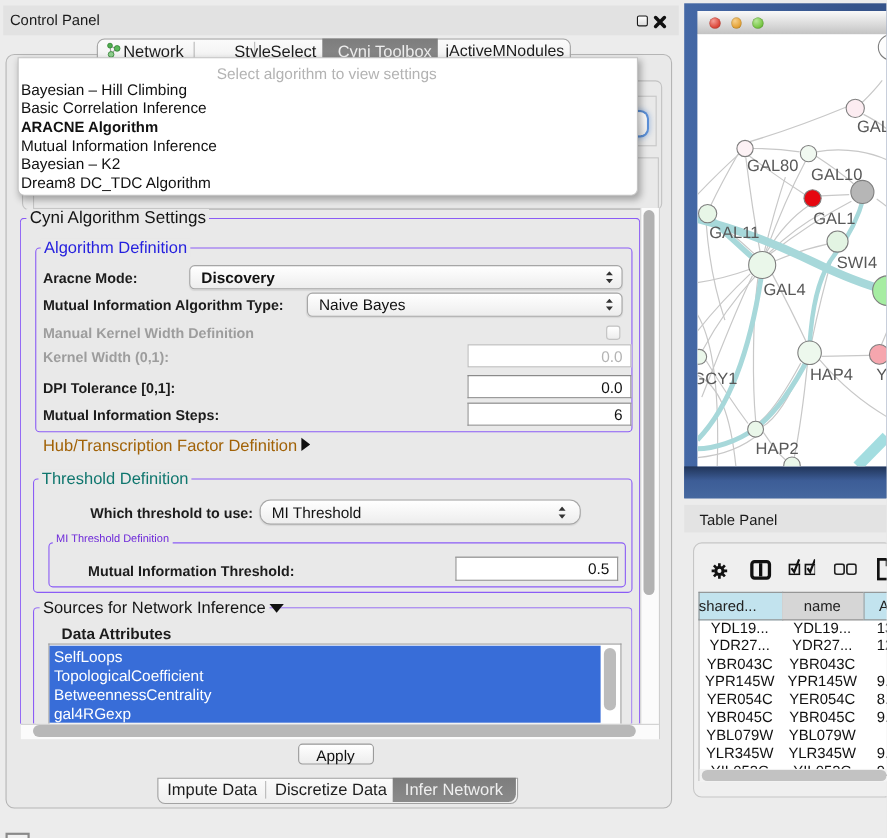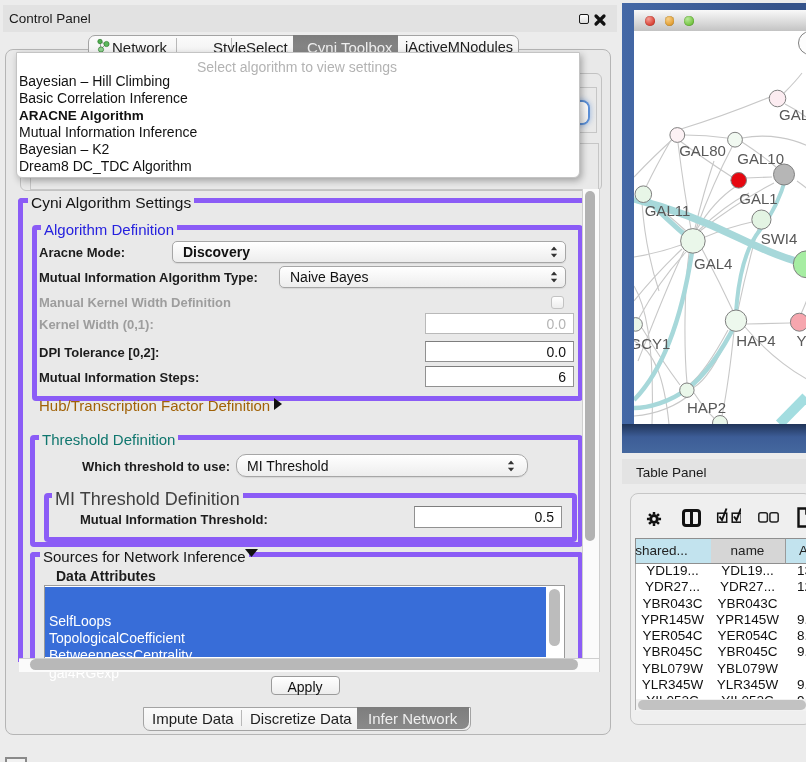--- a/index.html
+++ b/index.html
@@ -7,21 +7,21 @@
   .abs{position:absolute;}
   .lbl{position:absolute;font-weight:bold;font-size:13px;color:#1c1c1c;white-space:nowrap;}
   .lbl.dis{color:#9d9d9d;}
   .combo{position:absolute;border:1px solid #a6a6a6;border-radius:5px;background:linear-gradient(#ffffff,#f7f7f7 45%,#ededed);box-shadow:0 1px 1px rgba(0,0,0,0.08);}
   .combo .ct{position:absolute;left:10px;top:50%;transform:translateY(-50%);font-size:14px;color:#111;white-space:nowrap;}
   .combo .arr{position:absolute;right:7px;top:50%;transform:translateY(-50%);width:8px;height:11px;}
   .tfield{position:absolute;background:#fff;border:1px solid #919191;border-top-color:#7e7e7e;}
   .tfield .tv{position:absolute;right:7px;top:50%;transform:translateY(-50%);font-size:14px;color:#111;}
   .tfield.dis{border-color:#b9b9b9;}
   .tfield.dis .tv{color:#b4b4b4;}
-  .grp{position:absolute;border:5px solid #8b5cf6;border-radius:4px;}
+  .grp{position:absolute;border:1px solid #8b5cf6;border-radius:4px;}
   .gtitle{position:absolute;top:-9px;background:#e9e9e9;padding:0 3px;font-size:15px;white-space:nowrap;}
   .sb-v-track{position:absolute;background:#fbfbfb;border-left:1px solid #cfcfcf;border-right:1px solid #cfcfcf;}
   .pill{position:absolute;background:#b2b2b2;border-radius:6px;}
   .tabtext{font-size:15px;color:#1d1d1d;position:absolute;white-space:nowrap;}
   .netlabel{font-size:15px;fill:#585858;font-family:"Liberation Sans",sans-serif;}
 </style>
 </head>
 <body>
 
 <div class="abs" style="left:3px;top:5px;width:614px;height:27px;background:#e2e2e2;"></div>
@@ -76,21 +76,21 @@
       <path d="M4.5 0 L8.2 4.5 L0.8 4.5 Z" fill="#333"></path>
       <path d="M4.5 13 L8.2 8.5 L0.8 8.5 Z" fill="#333"></path>
     </svg>
 </div>
 <div class="lbl dis" style="left:39px;top:295px;">Manual Kernel Width Definition</div>
 <div class="abs" style="left:551px;top:296px;width:11px;height:11px;border:1px solid #c3c3c3;border-radius:3px;background:linear-gradient(#fff,#ededed);"></div>
 <div class="lbl dis" style="left:39px;top:317px;">Kernel Width (0,1):</div>
 <div class="tfield dis" style="left:425px;top:313px;width:147px;height:19px;">
     <span class="tv">0.0</span>
   </div>
-<div class="lbl" style="left:39px;top:345px;">DPI Tolerance [0,2]:</div>
+<div class="lbl" style="left:39px;top:345px;">DPI Tolerance [0,1]:</div>
 <div class="tfield" style="left:425px;top:341px;width:147px;height:19px;">
     <span class="tv">0.0</span>
   </div>
 <div class="lbl" style="left:39px;top:370px;">Mutual Information Steps:</div>
 <div class="tfield" style="left:425px;top:366px;width:147px;height:19px;">
     <span class="tv">6</span>
   </div>
 <div class="abs" style="left:39px;top:397px;font-size:15px;color:#a16207;">Hub/Transcription Factor Definition</div>
 <svg class="abs" style="left:272px;top:397px;" width="12" height="14" viewBox="0 0 12 14">
     <path d="M2 1 L10 7 L2 13 Z" fill="#111"></path>
@@ -101,37 +101,37 @@
 </div>
 <div class="lbl" style="left:82px;top:459px;">Which threshold to use:</div>
 <div class="combo" style="left:236px;top:454px;width:290px;height:21px;border-radius:10px;">
   <span class="ct">MI Threshold</span>
   <svg class="arr" style="right:12px;" viewBox="0 0 9 13">
       <path d="M4.5 0 L8.2 4.5 L0.8 4.5 Z" fill="#333"></path>
       <path d="M4.5 13 L8.2 8.5 L0.8 8.5 Z" fill="#333"></path>
     </svg>
 </div>
 <div class="grp" style="left:44px;top:493px;width:523px;height:39px;">
-  <div class="gtitle" style="left:3px;font-size:18px;color:#404040;">MI Threshold Definition</div>
+  <div class="gtitle" style="left:3px;font-size:10px;color:#6d28d9;">MI Threshold Definition</div>
 </div>
 <div class="lbl" style="left:48px;top:512px;padding-left:32px;">Mutual Information Threshold:</div>
 <div class="tfield" style="left:414px;top:506px;width:146px;height:20px;">
     <span class="tv">0.5</span>
   </div>
 
 <div class="grp" style="left:30px;top:552px;width:543px;height:105px;border-radius:4px 4px 0 0;border-bottom:none;">
   <div class="gtitle" style="left:5px;color:#141414;">Sources for Network Inference</div>
 </div>
 <svg class="abs" style="left:244px;top:547px;" width="15" height="11" viewBox="0 0 15 11">
     <path d="M1 2 L14 2 L7.5 10 Z" fill="#111"></path>
   </svg>
 <div class="lbl" style="left:36px;top:568px;font-size:14px;padding-left:20px;">Data Attributes</div>
 <div class="abs" style="left:44px;top:585px;width:519px;height:72px;background:#fff;border:1px solid #9a9a9a;border-bottom:none;"></div>
 <div class="abs" style="left:45px;top:587px;width:501px;height:70px;background:#386dd8;"></div>
-<div class="abs" style="left:49px;top:613px;font-size:14px;color:#fff;line-height:17.2px;">SelfLoops<br>TopologicalCoefficient<br>BetweennessCentrality<br>gal4RGexp</div>
+<div class="abs" style="left:49px;top:589px;font-size:14px;color:#fff;line-height:17.2px;">SelfLoops<br>TopologicalCoefficient<br>BetweennessCentrality<br>gal4RGexp</div>
 <div class="pill" style="left:549px;top:589px;width:11px;height:57px;background:#bcbcbc;"></div>
 
 <div class="sb-v-track" style="left:582px;top:189px;width:16px;height:483px;"></div>
 <div class="pill" style="left:585px;top:191px;width:10px;height:350px;"></div>
 
 <div class="abs" style="left:19px;top:658px;width:580px;height:13px;background:#fbfbfb;border-top:1px solid #cfcfcf;"></div>
 <div class="pill" style="left:30px;top:659px;width:548px;height:11px;background:#b8b8b8;"></div>
 
 <div class="abs" style="left:271px;top:676px;width:67px;height:17px;background:linear-gradient(#ffffff,#ededed);border:1px solid #9b9b9b;border-radius:4px;"></div>
 <div class="abs" style="left:0;top:679px;width:610px;text-align:center;font-size:14px;color:#111;">Apply</div>

